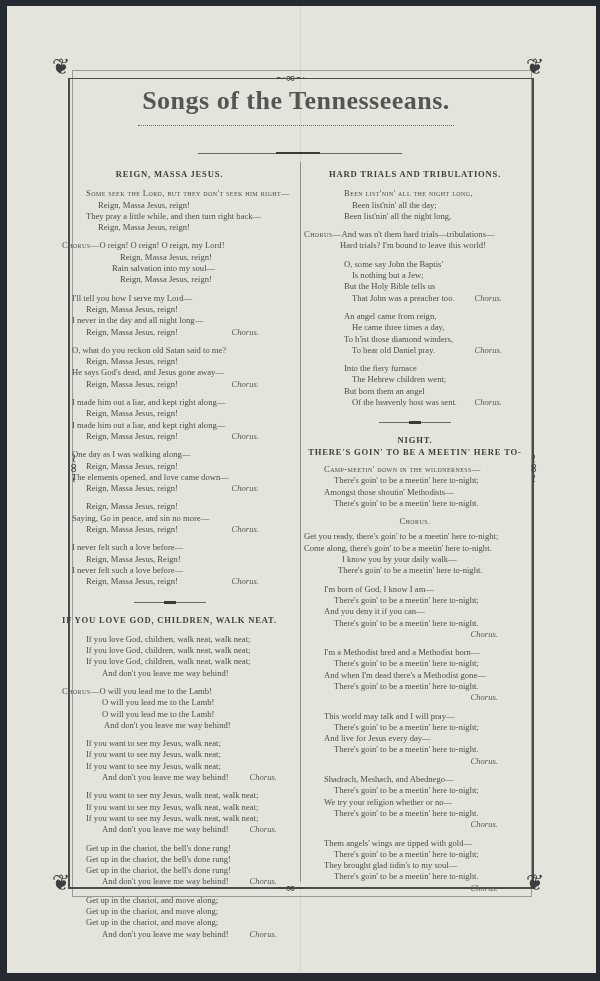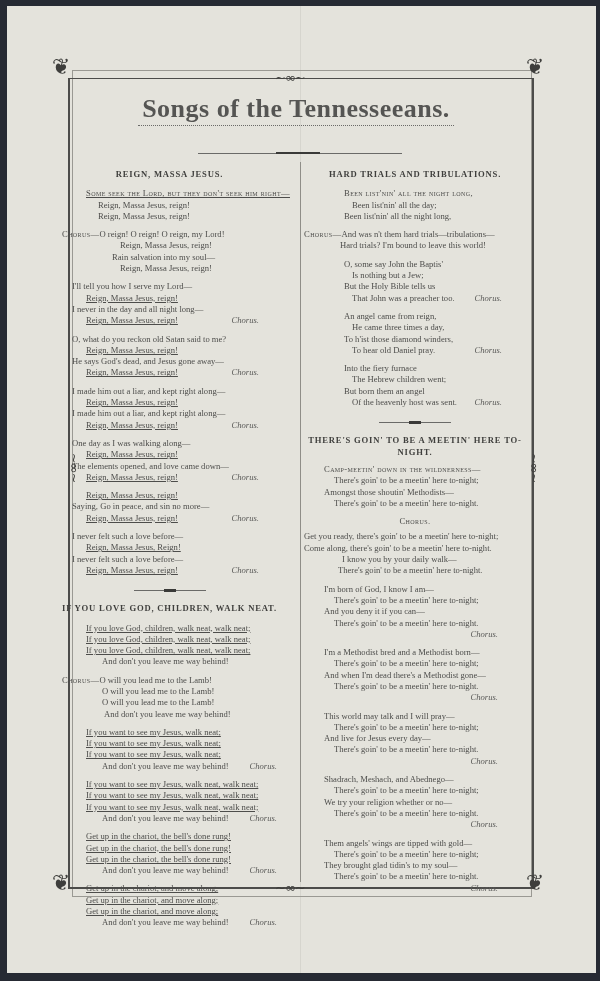--- a/index.html
+++ b/index.html
@@ -3,32 +3,32 @@
 <meta charset="utf-8">
 <style>
   html, body { margin:0; padding:0; }
   body { width:600px; height:981px; background:#262a33; position:relative; overflow:hidden; font-family:"Liberation Serif","DejaVu Serif",serif; color:#4a4a48; }
   .sheet { position:absolute; left:7px; top:6px; width:589px; height:967px; background:#e4e3dc; }
   .fold { position:absolute; left:300px; top:6px; width:1px; height:967px; background:#d6d5ce; }
   .frame-outer { position:absolute; left:72px; top:70px; width:458px; height:825px; border:1px solid #9a9993; }
   .frame-inner { position:absolute; left:68px; top:78px; width:462px; height:808px; border-left:2px solid #4c4c4a; border-right:2px solid #4c4c4a; border-top:1px solid #4c4c4a; border-bottom:2px solid #4c4c4a; }
   .ornament { position:absolute; color:#3e3e3c; font-size:22px; line-height:1; font-family:"DejaVu Sans",sans-serif; }
   .orn-mid { position:absolute; color:#3e3e3c; font-size:13px; letter-spacing:-1px; font-family:"DejaVu Sans",sans-serif; }
-  .title { position:absolute; left:0; width:592px; top:94px; text-align:center; font-size:26px; font-weight:bold; color:#555553; letter-spacing:0.5px; font-family:"Liberation Serif","DejaVu Serif",serif; }
+  .title { position:absolute; left:0; width:592px; top:86px; text-align:center; font-size:26px; font-weight:bold; color:#555553; letter-spacing:0.5px; font-family:"Liberation Serif","DejaVu Serif",serif; }
   .title-fringe { position:absolute; left:138px; top:125px; width:316px; height:6px; border-top:1px dotted #6a6a68; }
   .rule { position:absolute; height:1px; background:#6a6a68; }
   .rule-thick { position:absolute; height:2px; background:#3a3a38; }
   .divider { position:absolute; left:300px; top:162px; width:1px; height:720px; background:#8f8e88; }
   .col { position:absolute; font-size:8.6px; line-height:11.3px; color:#4d4d4b; }
   .col-left { left:62px; top:166px; width:215px; }
   .col-right { left:304px; top:166px; width:222px; }
   .song-title { text-align:center; font-weight:bold; font-size:8.6px; letter-spacing:0.8px; margin:3px 0 8px; color:#3f3f3d; }
   .stanza { margin-bottom:7px; position:relative; }
   .line { white-space:nowrap; position:relative; }
-  .in1 { padding-left:24px;text-decoration:underline; }
+  .in1 { padding-left:24px; }
   .in2 { padding-left:36px; }
   .in0 { padding-left:10px; }
   .chorus-tag { position:absolute; right:18px; font-style:italic; color:#5a5a58; }
   .chorus-tag-right { text-align:right; font-style:italic; color:#5a5a58; padding-right:28px; }
   .small-caps { font-variant:small-caps; letter-spacing:0.4px; }
   .center { text-align:center; }
   .sep { position:relative; margin:14px auto 12px; width:72px; height:1px; background:#6a6a68; }
   .sep::after { content:""; position:absolute; left:30px; top:-1px; width:12px; height:3px; background:#3a3a38; }
 </style>
 </head>
@@ -55,20 +55,21 @@
 <div class="rule-thick" style="left:276px;top:152px;width:44px;"></div>
 
 <div class="divider"></div>
 
 <div class="col col-left">
   <div class="song-title">REIGN, MASSA JESUS.</div>
 
   <div class="stanza">
     <div class="line in1"><span class="small-caps">Some seek the Lord, but they don't seek him right—</span></div>
     <div class="line in2">Reign, Massa Jesus, reign!</div>
+    <div class="line in1">They pray a little while, and then turn right back—</div>
     <div class="line in2">Reign, Massa Jesus, reign!</div>
   </div>
 
   <div class="stanza">
     <div class="line" style="padding-left:0"><span class="small-caps">Chorus—</span><span>O reign! O reign! O reign, my Lord!</span></div>
     <div class="line" style="padding-left:58px">Reign, Massa Jesus, reign!</div>
     <div class="line" style="padding-left:50px">Rain salvation into my soul—</div>
     <div class="line" style="padding-left:58px">Reign, Massa Jesus, reign!</div>
   </div>
 
@@ -191,22 +192,22 @@
   <div class="stanza">
     <div class="line" style="padding-left:40px">Into the fiery furnace</div>
     <div class="line" style="padding-left:48px">The Hebrew children went;</div>
     <div class="line" style="padding-left:40px">But born them an angel</div>
     <div class="line" style="padding-left:48px"><span>Of the heavenly host was sent.</span><span class="chorus-tag" style="right:24px">Chorus.</span></div>
   </div>
 
   <div class="sep"></div>
 
   <div class="song-title" style="margin-bottom:6px">
+    <div>NIGHT.</div>
     <div>THERE'S GOIN' TO BE A MEETIN' HERE TO-</div>
-    <div>NIGHT.</div>
   </div>
 
   <div class="stanza">
     <div class="line" style="padding-left:20px"><span class="small-caps">Camp-meetin' down in the wildnerness—</span></div>
     <div class="line" style="padding-left:30px">There's goin' to be a meetin' here to-night;</div>
     <div class="line" style="padding-left:20px">Amongst those shoutin' Methodists—</div>
     <div class="line" style="padding-left:30px">There's goin' to be a meetin' here to-night.</div>
   </div>
 
   <div class="stanza">

